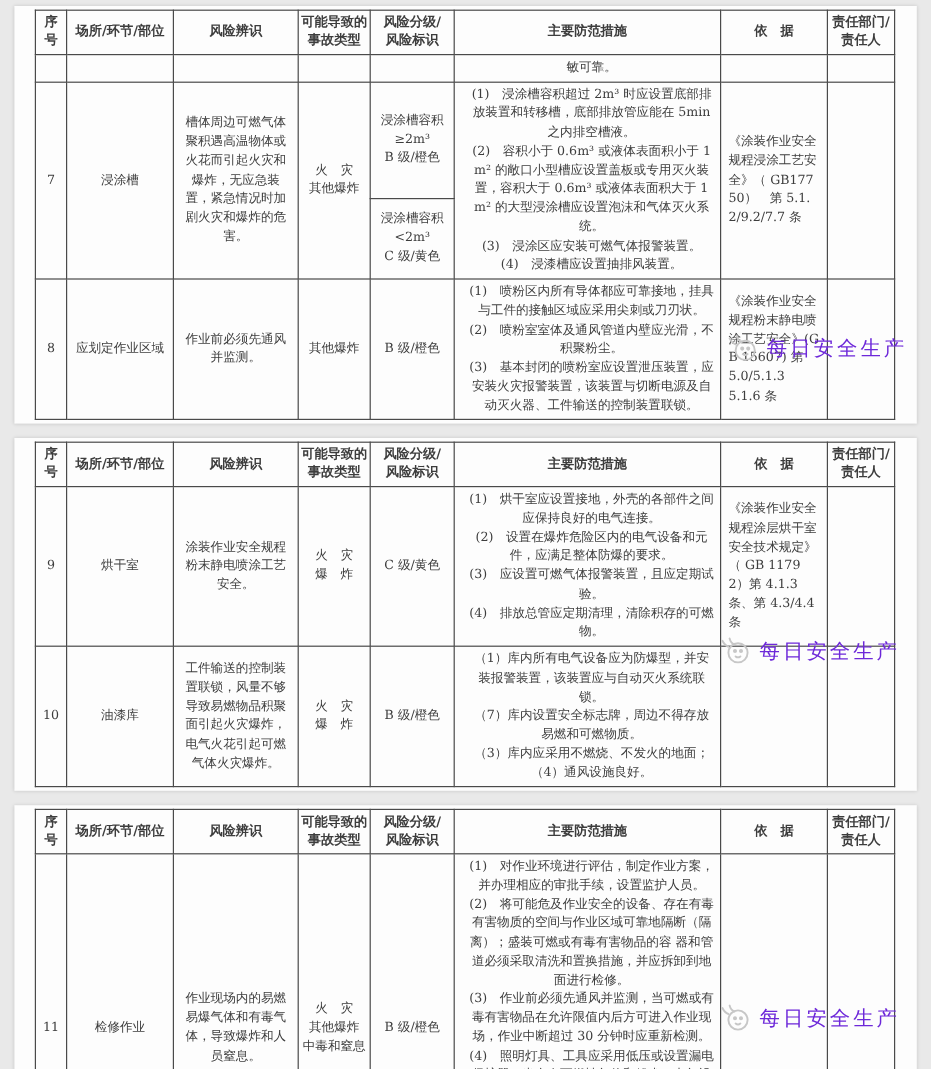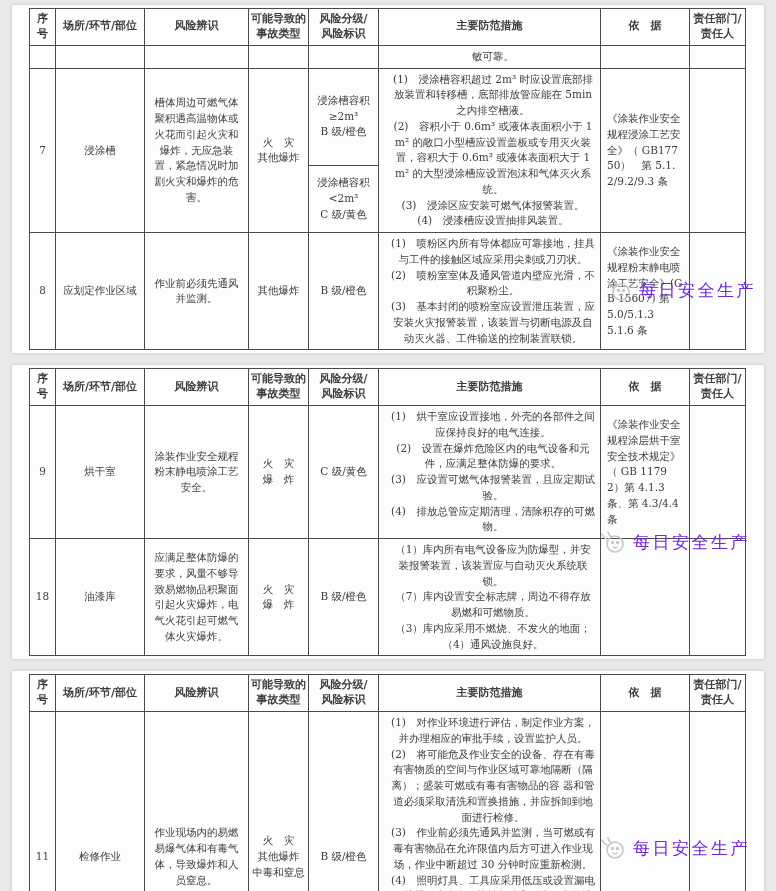--- a/index.html
+++ b/index.html
@@ -91,21 +91,21 @@
           <td rowspan="2" class="risk">槽体周边可燃气体聚积遇高温物体或火花而引起火灾和爆炸，无应急装置，紧急情况时加剧火灾和爆炸的危害。</td>
           <td rowspan="2">火　灾
 其他爆炸</td>
           <td>浸涂槽容积
 ≥2m³
 B 级/橙色</td>
           <td rowspan="2" class="measures">(1)　浸涂槽容积超过 2m³ 时应设置底部排放装置和转移槽，底部排放管应能在 5min 之内排空槽液。
 (2)　容积小于 0.6m³ 或液体表面积小于 1 m² 的敞口小型槽应设置盖板或专用灭火装置，容积大于 0.6m³ 或液体表面积大于 1 m² 的大型浸涂槽应设置泡沫和气体灭火系统。
 (3)　浸涂区应安装可燃气体报警装置。
 (4)　浸漆槽应设置抽排风装置。</td>
-          <td rowspan="2" class="basis">《涂装作业安全规程浸涂工艺安全》（ GB17750）　第 5.1.2/9.2/9.3 条</td>
+          <td rowspan="2" class="basis">《涂装作业安全规程浸涂工艺安全》（ GB17750）　第 5.1.2/9.2/7.7 条</td>
           <td rowspan="2"></td>
         </tr>
         <tr class="sub-bot">
           <td>浸涂槽容积
 &lt;2m³
 C 级/黄色</td>
         </tr>
         <tr>
           <td>8</td>
           <td>应划定作业区域</td>
@@ -160,23 +160,23 @@
 爆　炸</td>
           <td>C 级/黄色</td>
           <td class="measures">(1)　烘干室应设置接地，外壳的各部件之间应保持良好的电气连接。
 (2)　设置在爆炸危险区内的电气设备和元件，应满足整体防爆的要求。
 (3)　应设置可燃气体报警装置，且应定期试验。
 (4)　排放总管应定期清理，清除积存的可燃物。</td>
           <td class="basis">《涂装作业安全规程涂层烘干室安全技术规定》（ GB 11792）第 4.1.3 条、第 4.3/4.4 条</td>
           <td></td>
         </tr>
         <tr>
-          <td>18</td>
+          <td>10</td>
           <td>油漆库</td>
-          <td class="risk">应满足整体防爆的要求，风量不够导致易燃物品积聚面引起火灾爆炸，电气火花引起可燃气体火灾爆炸。</td>
+          <td class="risk">工件输送的控制装置联锁，风量不够导致易燃物品积聚面引起火灾爆炸，电气火花引起可燃气体火灾爆炸。</td>
           <td>火　灾
 爆　炸</td>
           <td>B 级/橙色</td>
           <td class="measures">（1）库内所有电气设备应为防爆型，并安装报警装置，该装置应与自动灭火系统联锁。
 （7）库内设置安全标志牌，周边不得存放易燃和可燃物质。
 （3）库内应采用不燃烧、不发火的地面；
 （4）通风设施良好。</td>
           <td class="basis"></td>
           <td></td>
         </tr>

